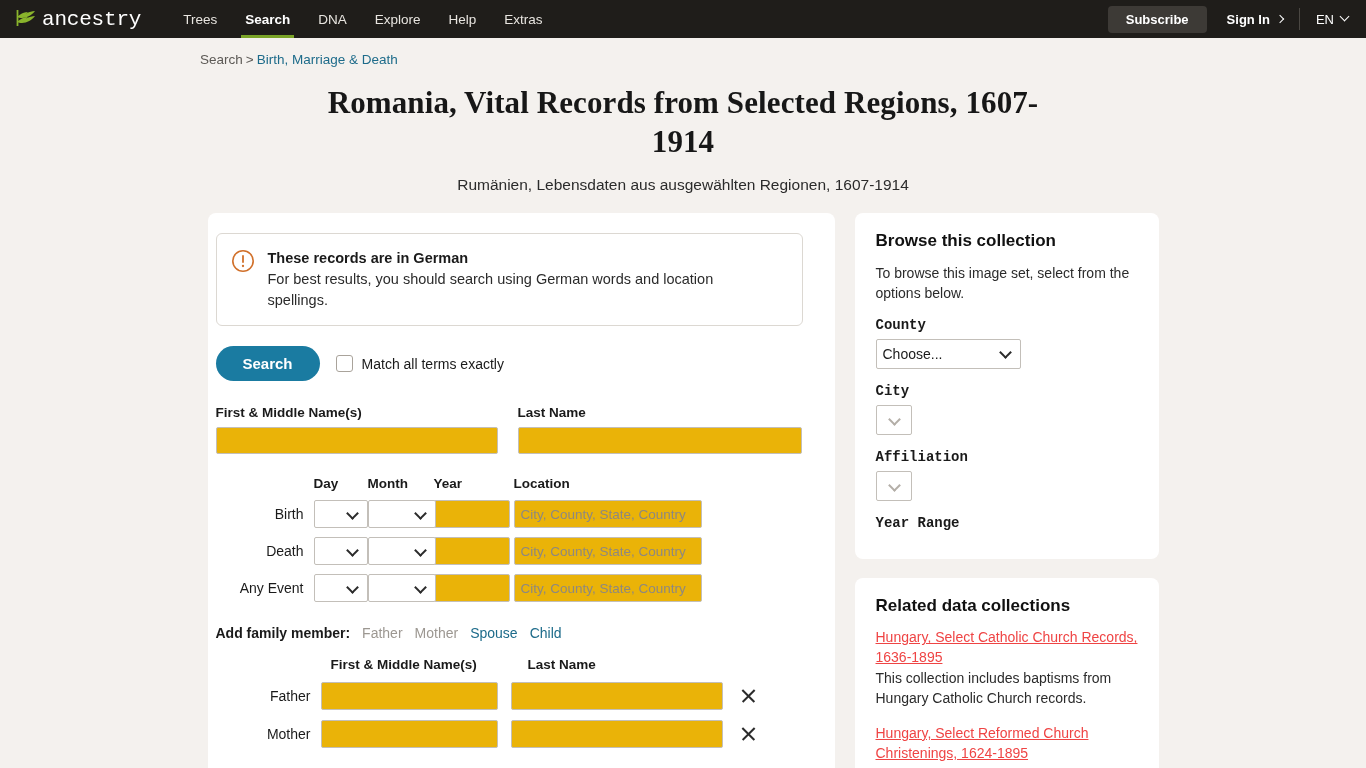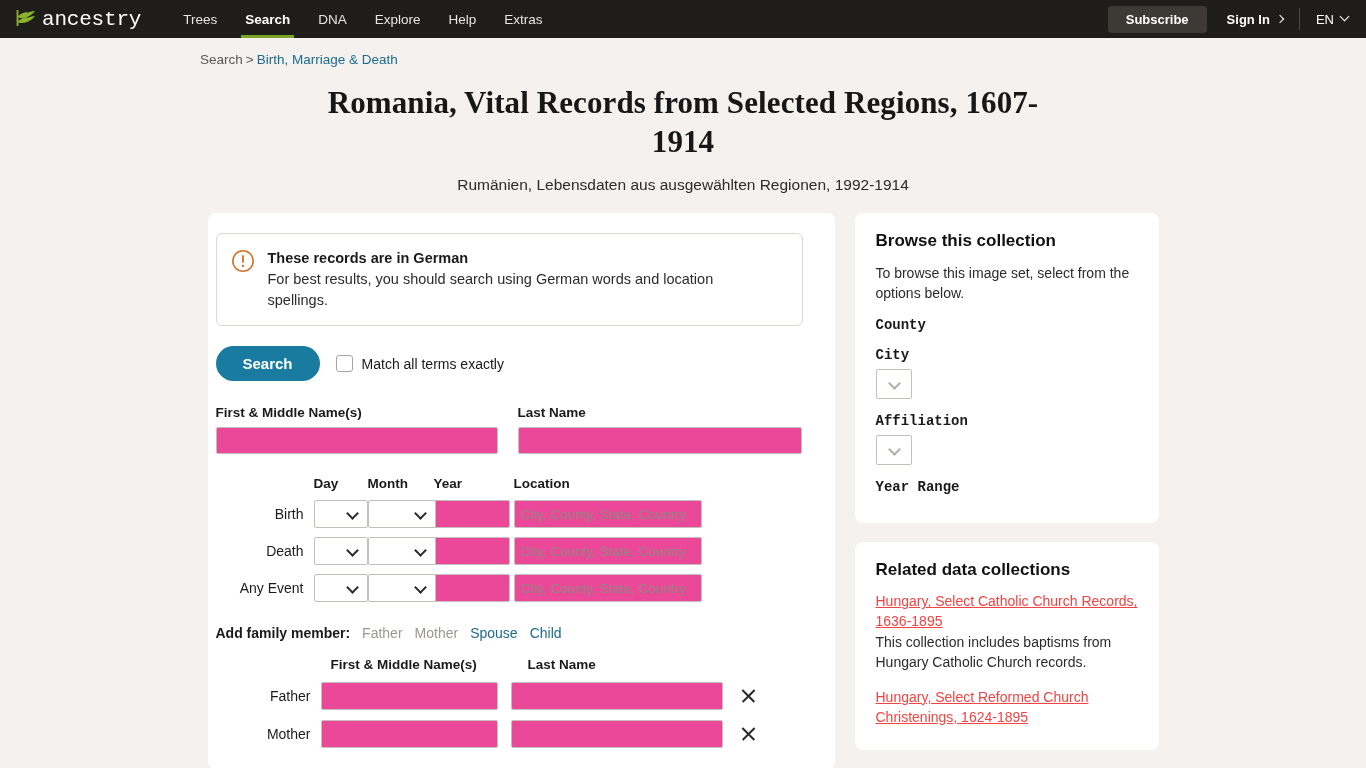--- a/index.html
+++ b/index.html
@@ -180,21 +180,21 @@
     background: #fff;
   }
   .chk-label { font-size: 14px; color: #1a1a1a; }
 
   
   .field-label { font-size: 13.5px; font-weight: bold; color: #1a1a1a; margin-bottom: 7px; }
   .txt {
     border: 1px solid #c3bfb9;
     border-radius: 2px;
     height: 27px;
-    background: #ec4899;
+    background: #eab308;
     font-family: inherit;
     font-size: 13.5px;
     padding: 0 6px;
     color: #1a1a1a;
     width: 100%;
   }
   .txt::placeholder { color: #8d8880; }
 
   .names-row { display: flex; gap: 20px; margin-top: 24px; margin-left: -14px; }
   .names-col-a { width: 282px; }
@@ -345,21 +345,21 @@
     </div>
   </div>
 </div>
 
 <div class="breadcrumb">
   <span>Search</span><span class="crumb-sep">&gt;</span><a>Birth, Marriage &amp; Death</a>
 </div>
 
 <div class="title-block">
   <h1 class="page-title">Romania, Vital Records from Selected Regions, 1607-1914</h1>
-  <div class="subtitle">Rumänien, Lebensdaten aus ausgewählten Regionen, 1992-1914</div>
+  <div class="subtitle">Rumänien, Lebensdaten aus ausgewählten Regionen, 1607-1914</div>
 </div>
 
 <div class="content">
 
   <div class="card search-card">
 
     <div class="alert">
       <span class="alert-icon">
         <svg width="24" height="24" viewBox="0 0 24 24">
           <circle cx="12" cy="12" r="10.2" fill="none" stroke="#d1702a" stroke-width="1.6"></circle>
@@ -470,20 +470,25 @@
 
   </div>
 
   <div class="side-col">
 
     <div class="side-card">
       <div class="side-title">Browse this collection</div>
       <div class="side-text">To browse this image set, select from the options below.</div>
 
       <div class="side-field-label">County</div>
+      <div class="sel-wrap county-sel">
+        <select class="sel county-sel">
+          <option>Choose...</option>
+        </select>
+      </div>
 
       <div class="side-field-label">City</div>
       <div class="mini-wrap">
         <select class="sel mini-sel"><option></option></select>
       </div>
 
       <div class="side-field-label">Affiliation</div>
       <div class="mini-wrap">
         <select class="sel mini-sel"><option></option></select>
       </div>

